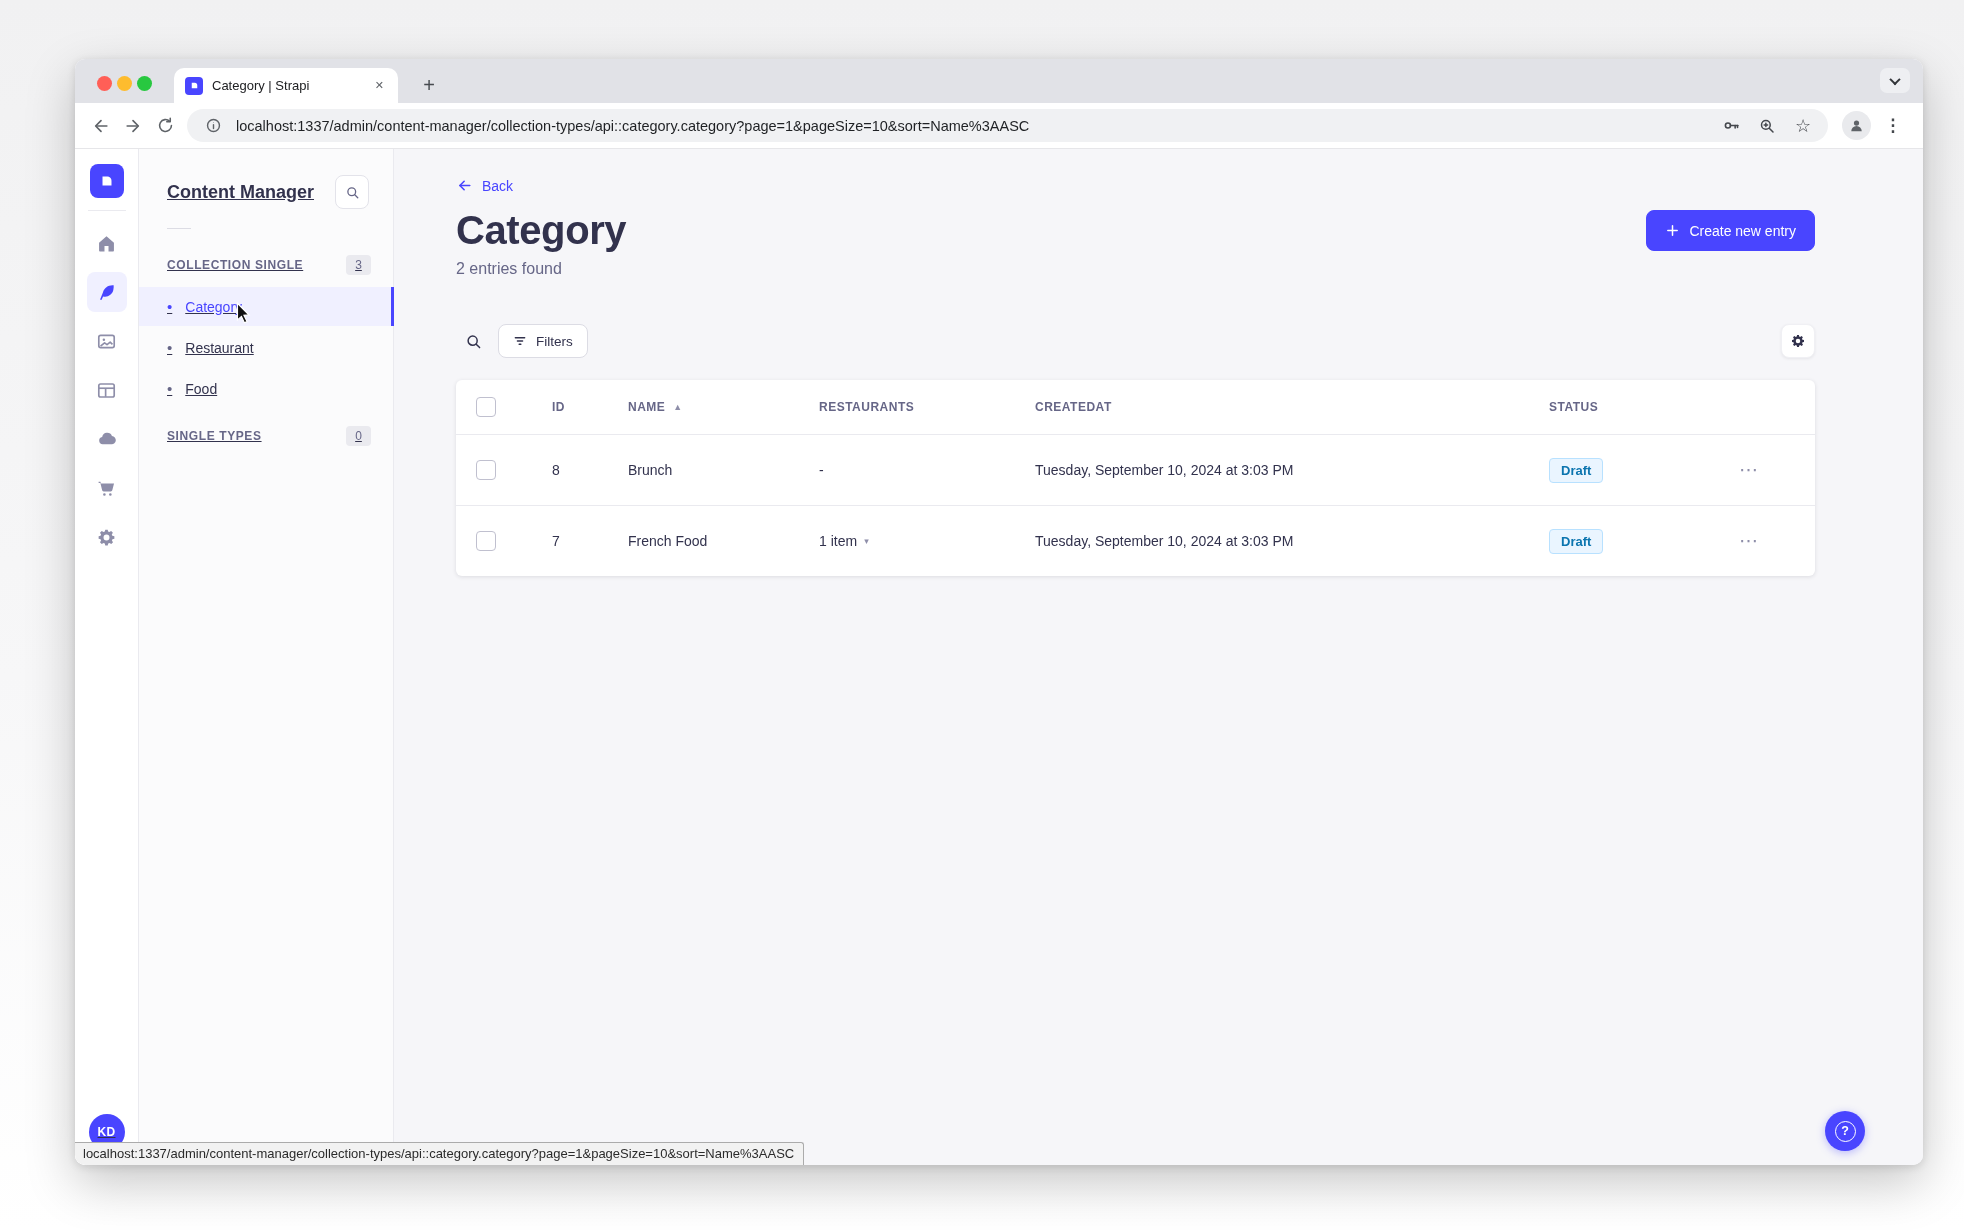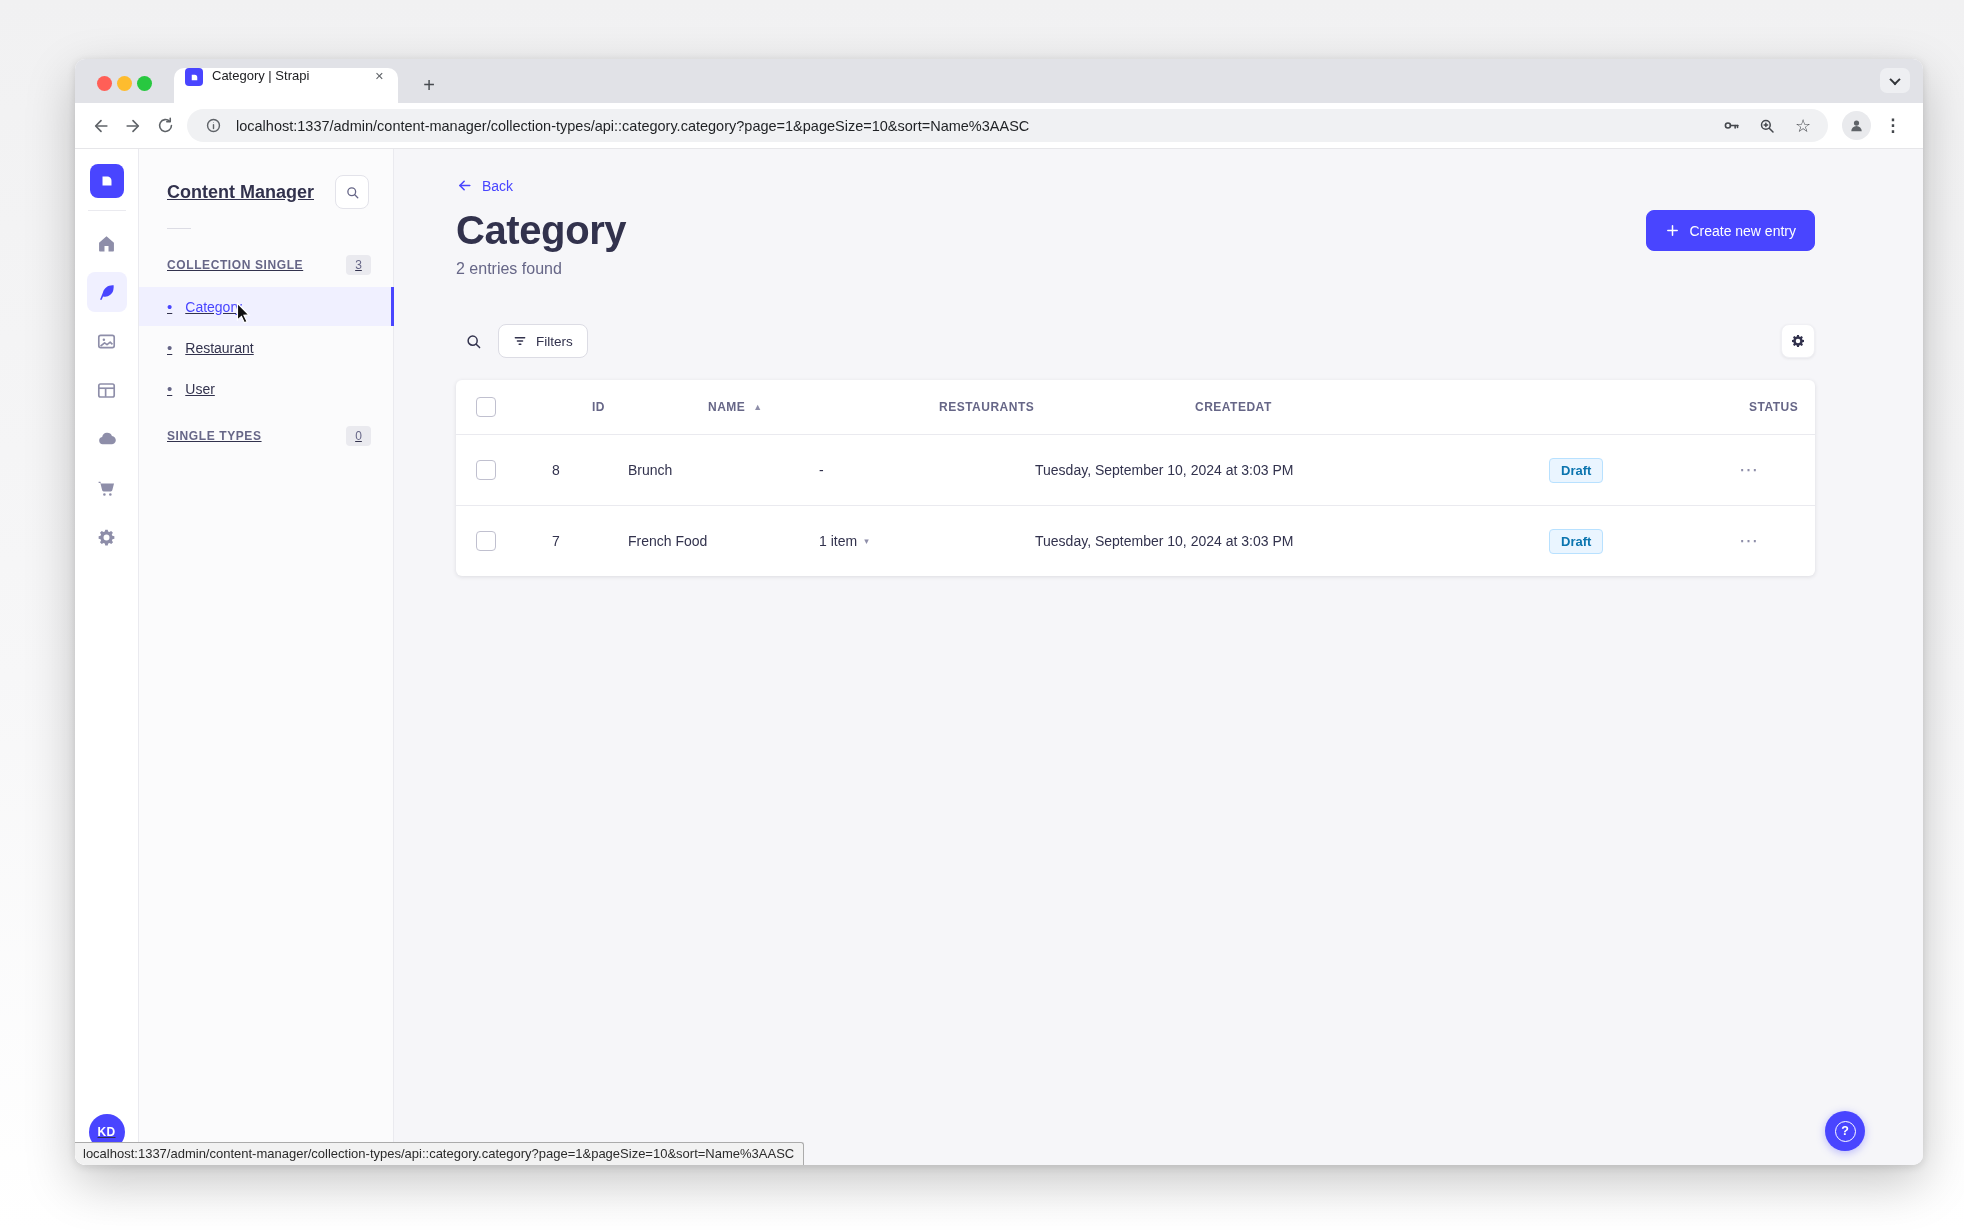--- a/index.html
+++ b/index.html
@@ -17,21 +17,21 @@
     border-radius:10px; background:#fff; overflow:hidden;
     box-shadow:0 18px 50px rgba(0,0,0,.22), 0 2px 8px rgba(0,0,0,.12);
   }
   
   .tabstrip { position:relative; height:44px; background:#E1E2E7; }
   .traffic { position:absolute; top:17px; left:22px; display:flex; gap:5px; }
   .light { width:15px; height:15px; border-radius:50%; }
   .light.red{ background:#FF5F57; } .light.yellow{ background:#FEBC2E; } .light.green{ background:#28C840; }
   .tab {
     position:absolute; left:99px; bottom:0; width:224px; height:35px; background:#fff;
-    border-radius:10px 10px 0 0; display:flex; padding:0 10px 0 11px; gap:9px;
+    border-radius:10px 10px 0 0; display:flex; align-items:center; padding:0 10px 0 11px; gap:9px;
   }
   .favicon { width:18px; height:18px; border-radius:4px; background:#4945FF; flex:none; display:grid; place-items:center; }
   .tab-title { font-size:13px; color:#202124; flex:1; white-space:nowrap; overflow:hidden; }
   .tab-close { font-size:11px; color:#5F6368; cursor:default; padding:2px 4px; }
   .newtab-btn { position:absolute; left:341px; bottom:5px; font-size:20px; color:#474B50; width:26px; height:26px; display:grid; place-items:center; }
   .strip-chevron { position:absolute; right:13px; top:9px; width:30px; height:25px; background:#EEEFF2; border-radius:7px; display:grid; place-items:center; }
   .chev { width:8px; height:8px; border-right:2px solid #33363A; border-bottom:2px solid #33363A; transform:rotate(45deg) translate(-1px,-1px); }
 
   
   .toolbar { height:46px; background:#fff; display:flex; align-items:center; padding:0 14px 0 10px; border-bottom:1px solid #E6E6E9; }
@@ -79,21 +79,21 @@
   .create-btn { height:41px; background:#4945FF; border-radius:8px; color:#fff; font-size:14px; display:flex; align-items:center; gap:9px; padding:0 18px; border:1px solid #4945FF; }
   .subtitle { margin-top:7px; font-size:16px; color:#666687; }
   .filter-row { margin-top:46px; display:flex; align-items:flex-end; gap:8px; }
   .icon-btn-plain { width:34px; height:34px; display:grid; place-items:center; color:#32324D; }
   .filters-btn { height:34px; background:#fff; border:1px solid #DCDCE4; border-radius:8px; display:flex; align-items:center; gap:9px; padding:0 14px; font-size:13.5px; color:#32324D; }
   .gear-btn { margin-left:auto; width:34px; height:34px; background:#fff; border:1px solid #F0F0F4; border-radius:8px; display:grid; place-items:center; color:#32324D; box-shadow:0 1px 3px rgba(33,33,52,.08); }
 
   
   .card { margin-top:22px; background:#fff; border-radius:6px; box-shadow:0 1px 4px rgba(33,33,52,.12); overflow:hidden; }
   .trow { display:grid; grid-template-columns:96px 76px 191px 216px 514px 190px 1fr; align-items:center; }
-  .trow.head { height:54px;gap:40px; }
+  .trow.head { height:54px; }
   .trow.body { height:71px; border-top:1px solid #EAEAEF; }
   .cbox { width:20px; height:20px; border:1px solid #C0C0CF; border-radius:4px; background:#fff; margin-left:20px; }
   .th { font-size:12px; font-weight:bold; color:#666687; letter-spacing:.5px; display:flex; align-items:center; gap:8px; }
   .sort-arrow { font-size:9px; color:#8E8EA9; }
   .td { font-size:14px; color:#32324D; display:flex; align-items:center; gap:7px; white-space:nowrap; }
   .caret { font-size:9px; color:#8E8EA9; }
   .badge { display:inline-flex; align-items:center; background:#EAF5FF; border:1px solid #B8E1FF; border-radius:4px; color:#0C75AF; font-size:13px; font-weight:bold; padding:4px 11px; }
   .dots { font-size:19px; color:#8E8EA9; letter-spacing:1px; line-height:0; }
 
   
@@ -256,21 +256,21 @@
         <div class="subnav-item active">
           <span class="bullet">•</span>
           <span>Category</span>
         </div>
         <div class="subnav-item">
           <span class="bullet">•</span>
           <span>Restaurant</span>
         </div>
         <div class="subnav-item">
           <span class="bullet">•</span>
-          <span>User</span>
+          <span>Food</span>
         </div>
       </div>
       <div class="section-head" style="margin-top:18px;">
         <span class="section-label">SINGLE TYPES</span>
         <span class="section-badge">0</span>
       </div>
 
       <span class="cursor">
         <svg width="17" height="23" viewBox="0 0 12 19">
             <path d="M1 1l9.6 9.7-4.2.3 2.5 5.2-2.2 1-2.4-5.3L1 14.8z" fill="#111" stroke="#fff" stroke-width="1"></path>

